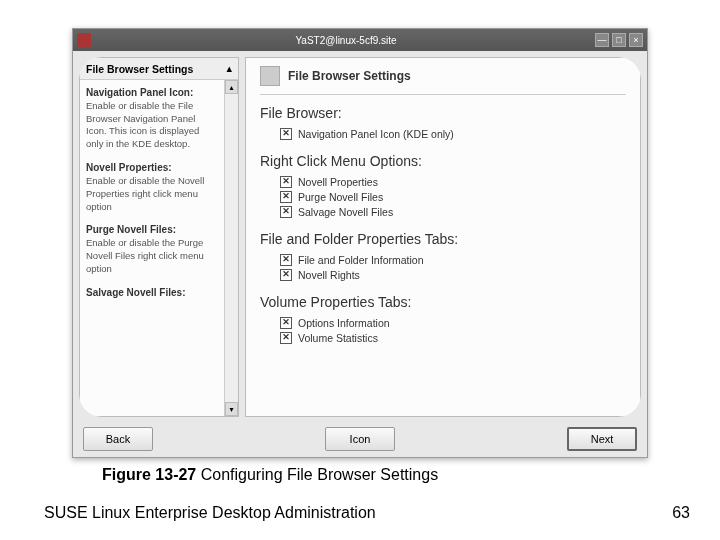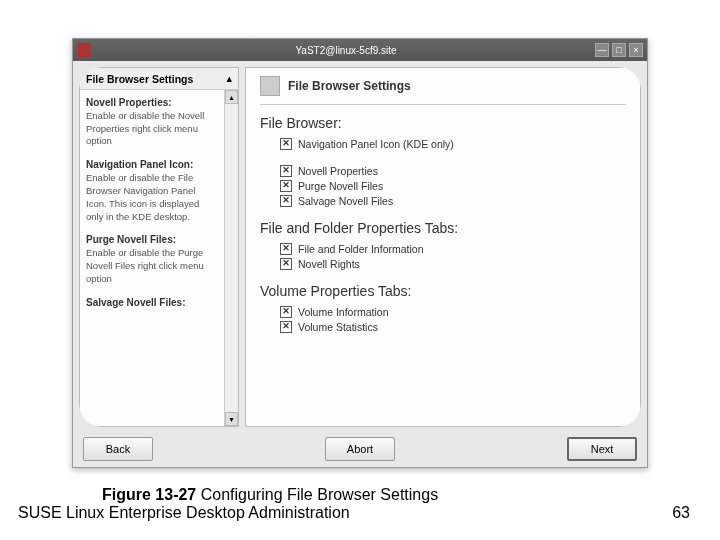--- a/index.html
+++ b/index.html
@@ -1,18 +1,18 @@
 <!DOCTYPE html>
 <html><head>
 <meta charset="utf-8">
 <style>
   * { box-sizing: border-box; margin: 0; padding: 0; }
   body { font-family: Arial, Helvetica, sans-serif; background: #fff; width: 720px; height: 540px; position: relative; }
   .page { position: absolute; left: 0; top: 0; width: 720px; height: 540px; padding: 20px 30px; }
-  .window { width: 576px; height: 430px; margin: 18px auto; border: 1px solid #999; background: #e8e8e8; box-shadow: 0 2px 6px rgba(0,0,0,0.3); display: flex; flex-direction: column; }
+  .window { width: 576px; height: 430px; margin: 8px auto; border: 1px solid #999; background: #e8e8e8; box-shadow: 0 2px 6px rgba(0,0,0,0.3); display: flex; flex-direction: column; }
   .titlebar { background: linear-gradient(#666,#555); color: #fff; height: 22px; display: flex; align-items: center; font-size: 10px; padding: 0 4px; }
   .titlebar .tb-icon { width: 14px; height: 14px; background: #a33; border-radius: 2px; margin-right: 6px; }
   .titlebar .title { flex: 1; text-align: center; }
   .titlebar .ctrls { display: flex; gap: 3px; }
   .titlebar .ctrl { width: 14px; height: 14px; background: #888; border: 1px solid #aaa; display: flex; align-items: center; justify-content: center; font-size: 9px; color: #fff; cursor: pointer; }
   .body { flex: 1; display: flex; flex-direction: column; padding: 6px; gap: 6px; }
   .content { flex: 1; display: flex; gap: 6px; overflow: hidden; border-radius: 23px; }
   .sidebar { width: 160px; background: #fcfcfc; border: 1px solid #bbb; display: flex; flex-direction: column; }
   .sidebar-head { background: #eee; border-bottom: 1px solid #ccc; padding: 4px 6px; display: flex; align-items: center; justify-content: space-between; }
   .sidebar-head b { font-size: 10.5px; }
@@ -31,21 +31,21 @@
   .group { margin-bottom: 12px; }
   .group-title { font-size: 14px; color: #333; margin-bottom: 5px; }
   .opt { display: flex; align-items: center; gap: 6px; padding: 1.5px 0 1.5px 20px; font-size: 10.5px; }
   .cb { width: 12px; height: 12px; border: 1px solid #555; background: #fff; display: flex; align-items: center; justify-content: center; font-size: 9px; font-weight: bold; cursor: pointer; line-height: 1; }
   .buttons { display: flex; padding: 4px 4px 0 4px; }
   .buttons .spacer { flex: 1; }
   .btn { min-width: 70px; height: 24px; border: 1px solid #999; background: linear-gradient(#fafafa,#e0e0e0); font-size: 11px; display: flex; align-items: center; justify-content: center; cursor: pointer; border-radius: 2px; }
   .btn.primary { border: 2px solid #666; }
   .caption { margin: 6px 0 0 72px; font-size: 16px; }
   .caption b { font-weight: bold; }
-  .footer { position: absolute; bottom: 18px; left: 18px; right: 30px; display: flex; justify-content: space-between; font-size: 16px; }
+  .footer { position: absolute; bottom: 18px; left: 44px; right: 30px; display: flex; justify-content: space-between; font-size: 16px; }
 </style>
 </head>
 <body>
 
 <div class="page">
   <div class="window">
     <div class="titlebar">
       <div class="tb-icon"></div>
       <div class="title">YaST2@linux-5cf9.site</div>
       <div class="ctrls">
@@ -56,22 +56,22 @@
     </div>
     <div class="body">
       <div class="content">
         <div class="sidebar">
           <div class="sidebar-head">
             <b>File Browser Settings</b>
             <span class="expand-icon">▴</span>
           </div>
           <div class="sidewrap">
             <div class="sidebar-body" id="sidebar-body">
+                <div class="help-item"><b>Navigation Panel Icon:</b><div>Enable or disable the File Browser Navigation Panel Icon. This icon is displayed only in the KDE desktop.</div></div>
                 <div class="help-item"><b>Novell Properties:</b><div>Enable or disable the Novell Properties right click menu option</div></div>
-                <div class="help-item"><b>Navigation Panel Icon:</b><div>Enable or disable the File Browser Navigation Panel Icon. This icon is displayed only in the KDE desktop.</div></div>
                 <div class="help-item"><b>Purge Novell Files:</b><div>Enable or disable the Purge Novell Files right click menu option</div></div>
                 <div class="help-item"><b>Salvage Novell Files:</b></div>
               </div>
             <div class="sbar">
               <div class="arr">▴</div>
               <div class="track"></div>
               <div class="arr">▾</div>
             </div>
           </div>
         </div>
@@ -82,20 +82,21 @@
           </div>
           <div id="groups">
               <div class="group">
                 <div class="group-title">File Browser:</div>
                 <div class="opt">
                   <div class="cb">✕</div>
                   <span class="lbl">Navigation Panel Icon (KDE only)</span>
                 </div>
               </div>
               <div class="group">
+                <div class="group-title">Right Click Menu Options:</div>
                 <div class="opt">
                   <div class="cb">✕</div>
                   <span class="lbl">Novell Properties</span>
                 </div>
                 <div class="opt">
                   <div class="cb">✕</div>
                   <span class="lbl">Purge Novell Files</span>
                 </div>
                 <div class="opt">
                   <div class="cb">✕</div>
@@ -110,37 +111,37 @@
                 </div>
                 <div class="opt">
                   <div class="cb">✕</div>
                   <span class="lbl">Novell Rights</span>
                 </div>
               </div>
               <div class="group">
                 <div class="group-title">Volume Properties Tabs:</div>
                 <div class="opt">
                   <div class="cb">✕</div>
-                  <span class="lbl">Volume Information</span>
+                  <span class="lbl">Options Information</span>
                 </div>
                 <div class="opt">
                   <div class="cb">✕</div>
                   <span class="lbl">Volume Statistics</span>
                 </div>
               </div>
             </div>
         </div>
       </div>
       <div class="buttons">
         <div class="btn">
             <span>Back</span>
           </div>
         <div class="spacer"></div>
         <div class="btn">
-            <span>Abort</span>
+            <span>Icon</span>
           </div>
         <div class="spacer"></div>
         <div class="btn primary">
             <span>Next</span>
           </div>
       </div>
     </div>
   </div>
   <div class="caption">
     <b>Figure 13-27</b><span> Configuring File Browser Settings</span>

